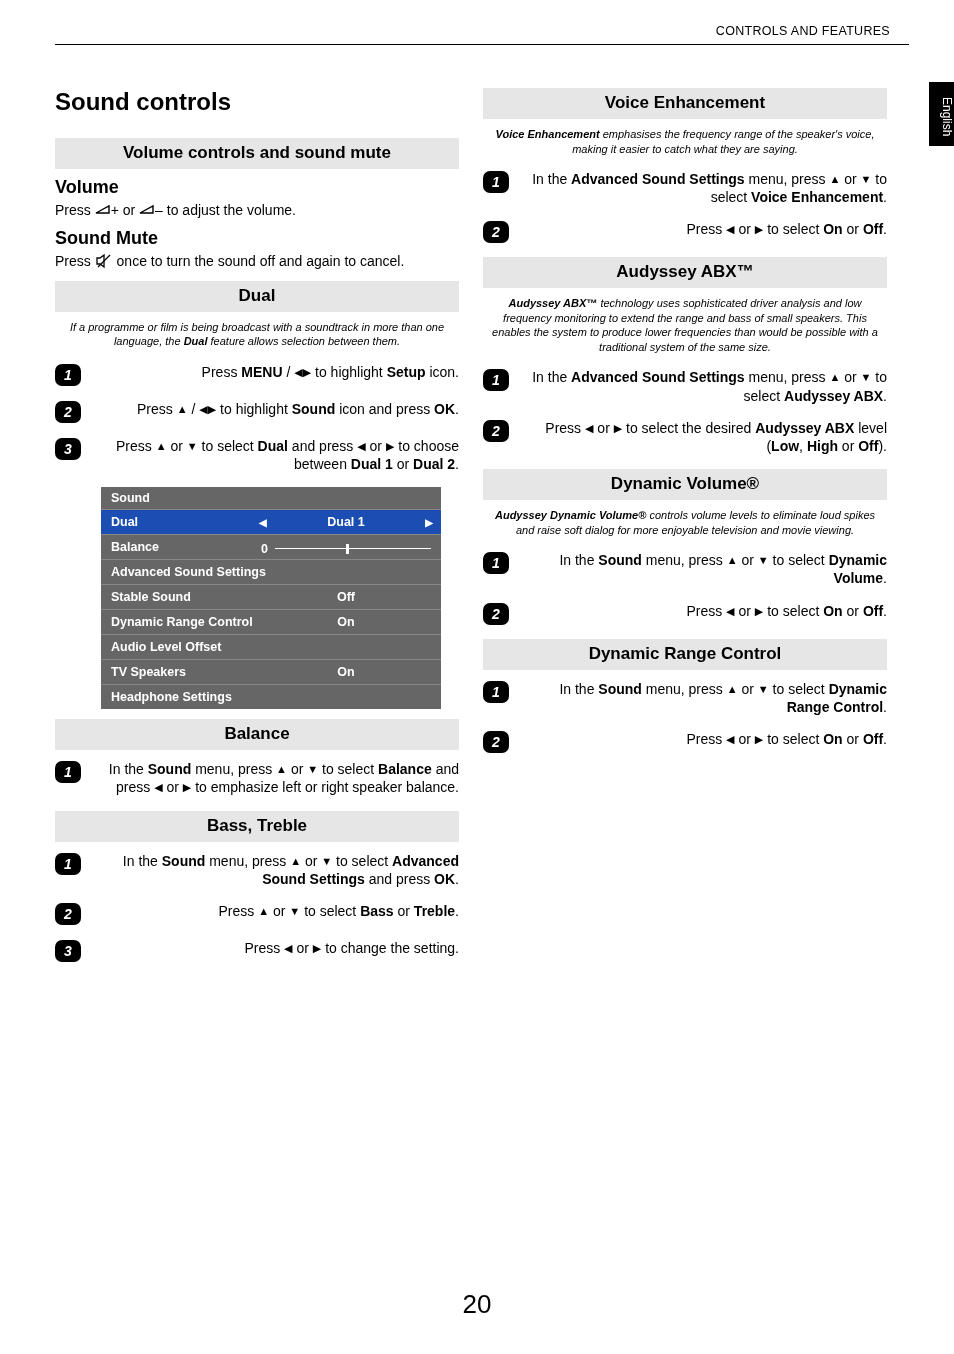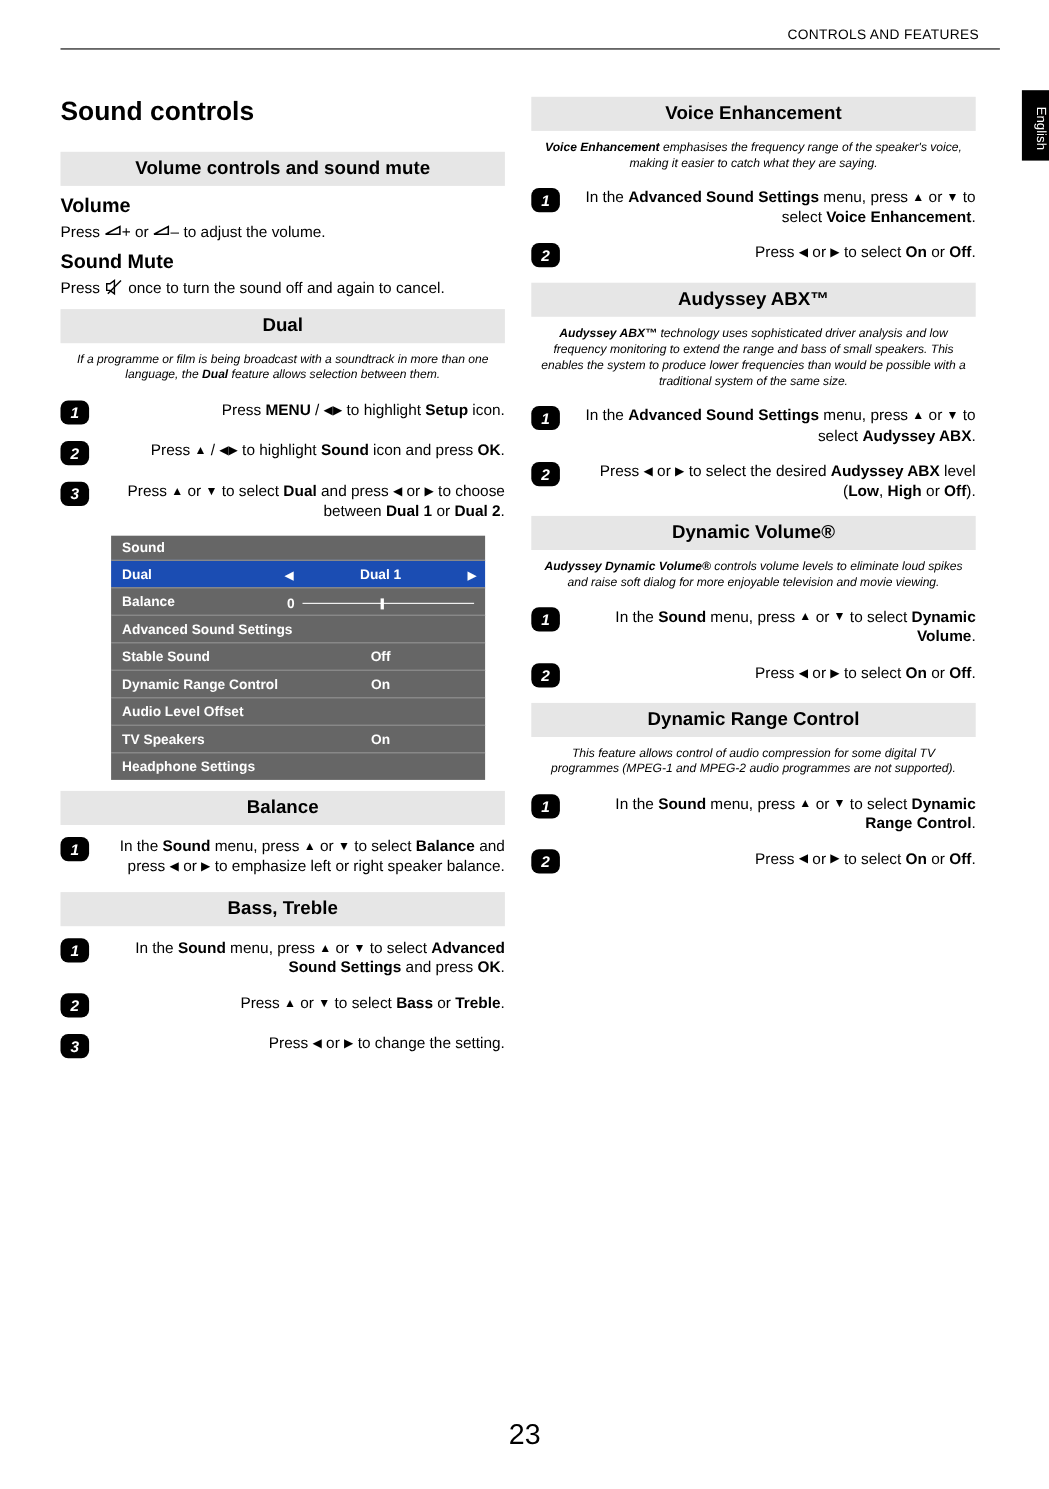--- a/index.html
+++ b/index.html
@@ -367,32 +367,31 @@
     </div>
     <div class="step-row">
       <div class="step-num">2</div>
       <div class="step-text">
         <span>Press </span><span class="tri-left">◀</span><span> or </span><span class="tri-right">▶</span>
         <span> to select </span><b>On</b><span> or </span><b>Off</b><span>.</span>
       </div>
     </div>
 
     <div class="subhead">Dynamic Range Control</div>
-    <div class="intro-it">This feature allows control of audio compression for some digital TV programmes (MPEG-1 and MPEG-2 audio programmes are not supported).</div>
     <div class="step-row">
       <div class="step-num">1</div>
       <div class="step-text">
         <span>In the </span><b>Sound</b><span> menu, press </span>
         <span class="tri-up">▲</span><span> or </span><span class="tri-down">▼</span>
         <span> to select </span><b>Dynamic Range Control</b><span>.</span>
       </div>
     </div>
     <div class="step-row">
       <div class="step-num">2</div>
       <div class="step-text">
         <span>Press </span><span class="tri-left">◀</span><span> or </span><span class="tri-right">▶</span>
         <span> to select </span><b>On</b><span> or </span><b>Off</b><span>.</span>
       </div>
     </div>
   </div>
 </div>
 
-<div class="page-num">23</div>
+<div class="page-num">20</div>
 
 </body></html>

